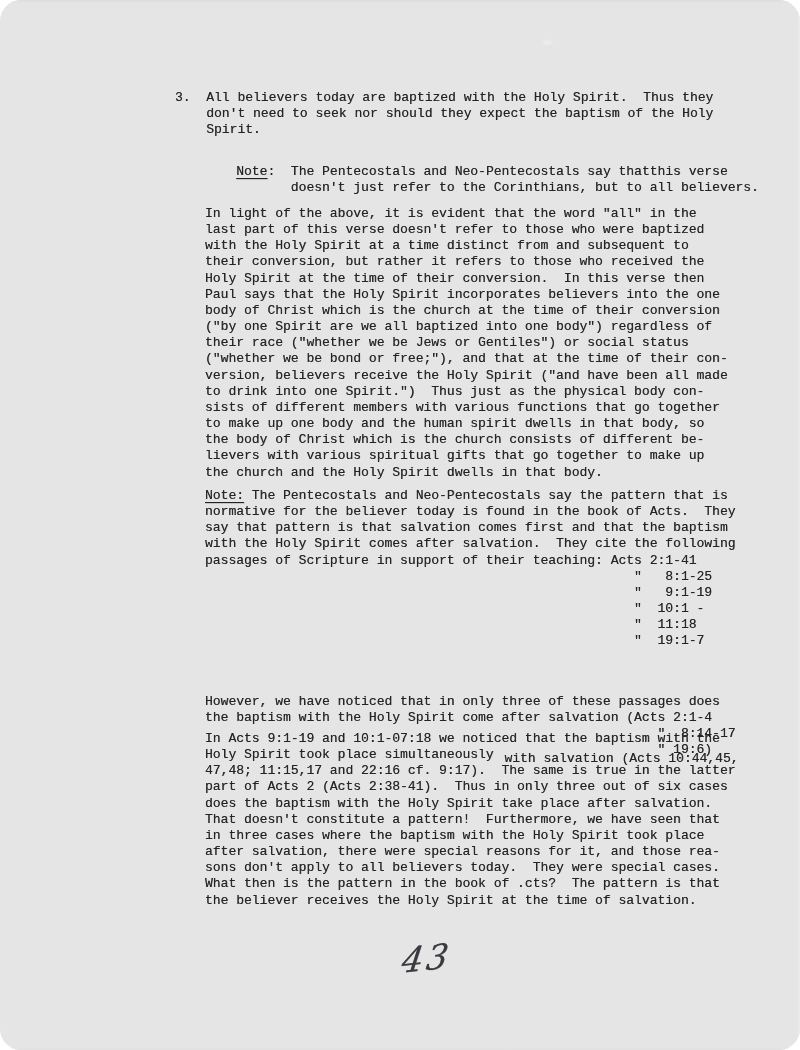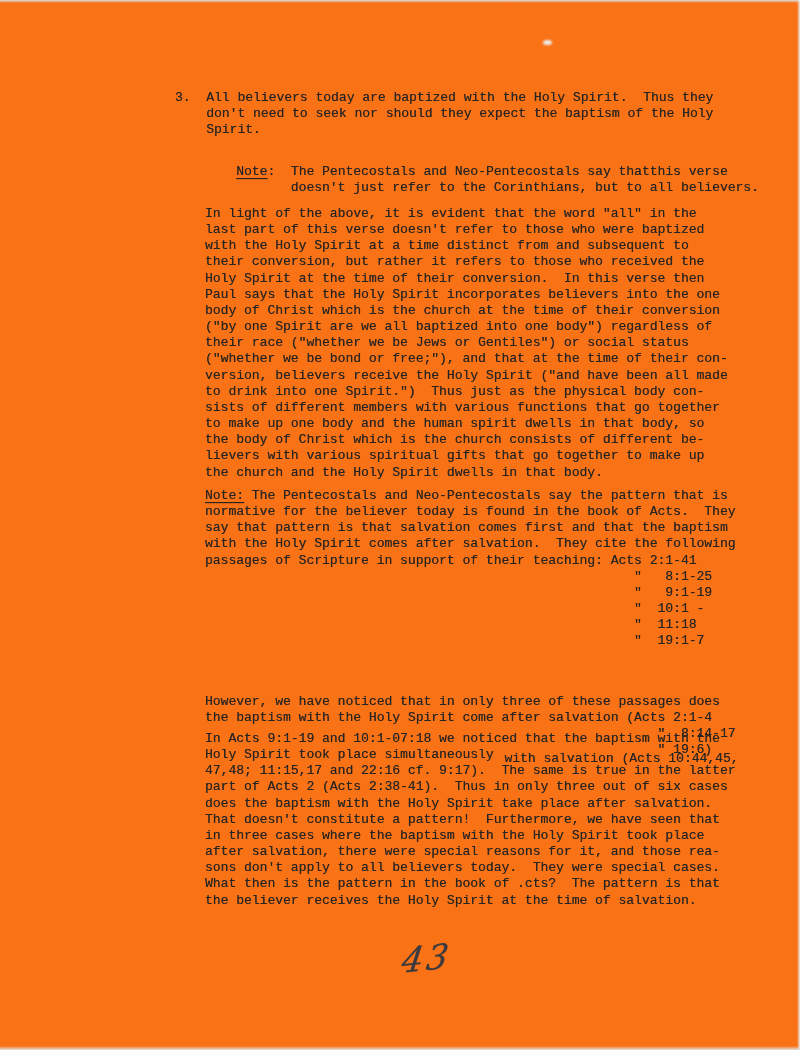--- a/index.html
+++ b/index.html
@@ -1,23 +1,24 @@
 <!DOCTYPE html>
 <html><head>
 <meta charset="utf-8">
 <style>
   html, body { margin: 0; padding: 0; background: #ffffff; }
   .page {
     position: relative;
     width: 800px;
     height: 1050px;
-    background: #f97316;
+    background: #e5e5e5;
     overflow: hidden;
     font-family: "Liberation Mono", "DejaVu Sans Mono", monospace;
     color: #242424;
+    border-radius: 21px;
   }
   .edge-top {
     position: absolute; top: 0; left: 0; width: 100%; height: 3px;
     background: linear-gradient(180deg, #dcdcdc, rgba(255,255,255,0));
   }
   .edge-bottom {
     position: absolute; bottom: 0; left: 0; width: 100%; height: 4px;
     background: linear-gradient(0deg, #e2e2e2, rgba(255,255,255,0));
   }
   .edge-right {

